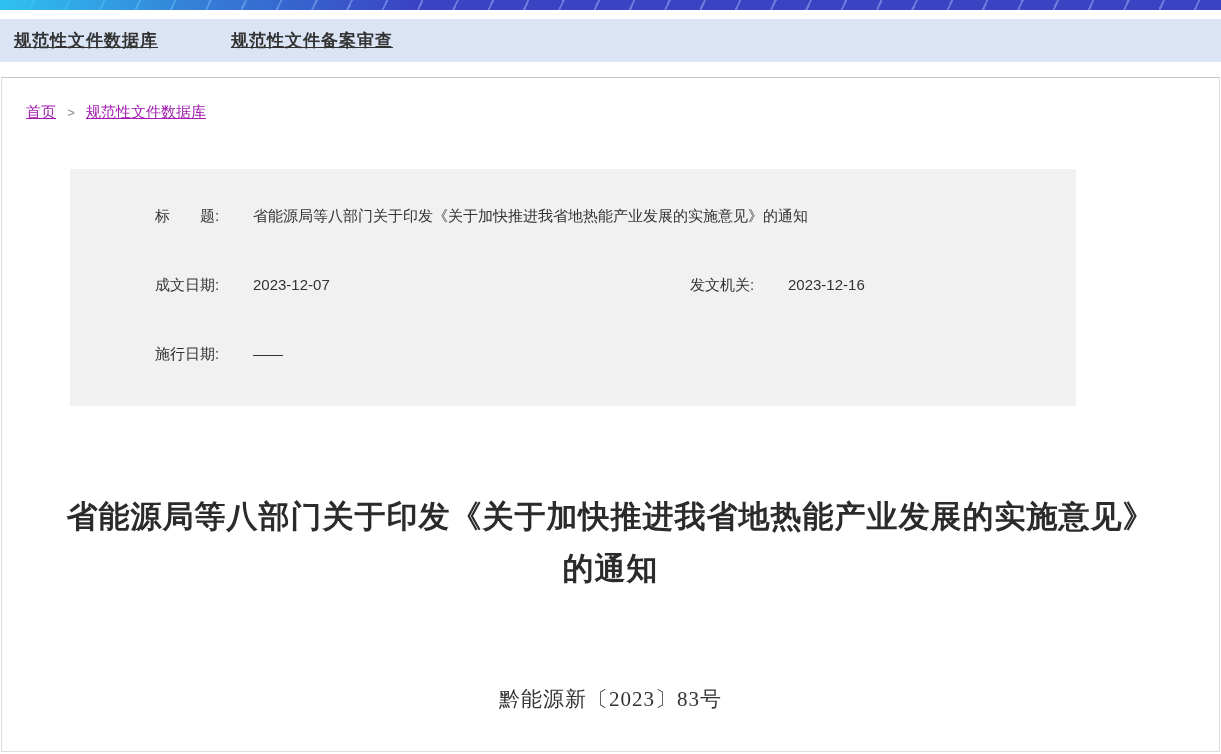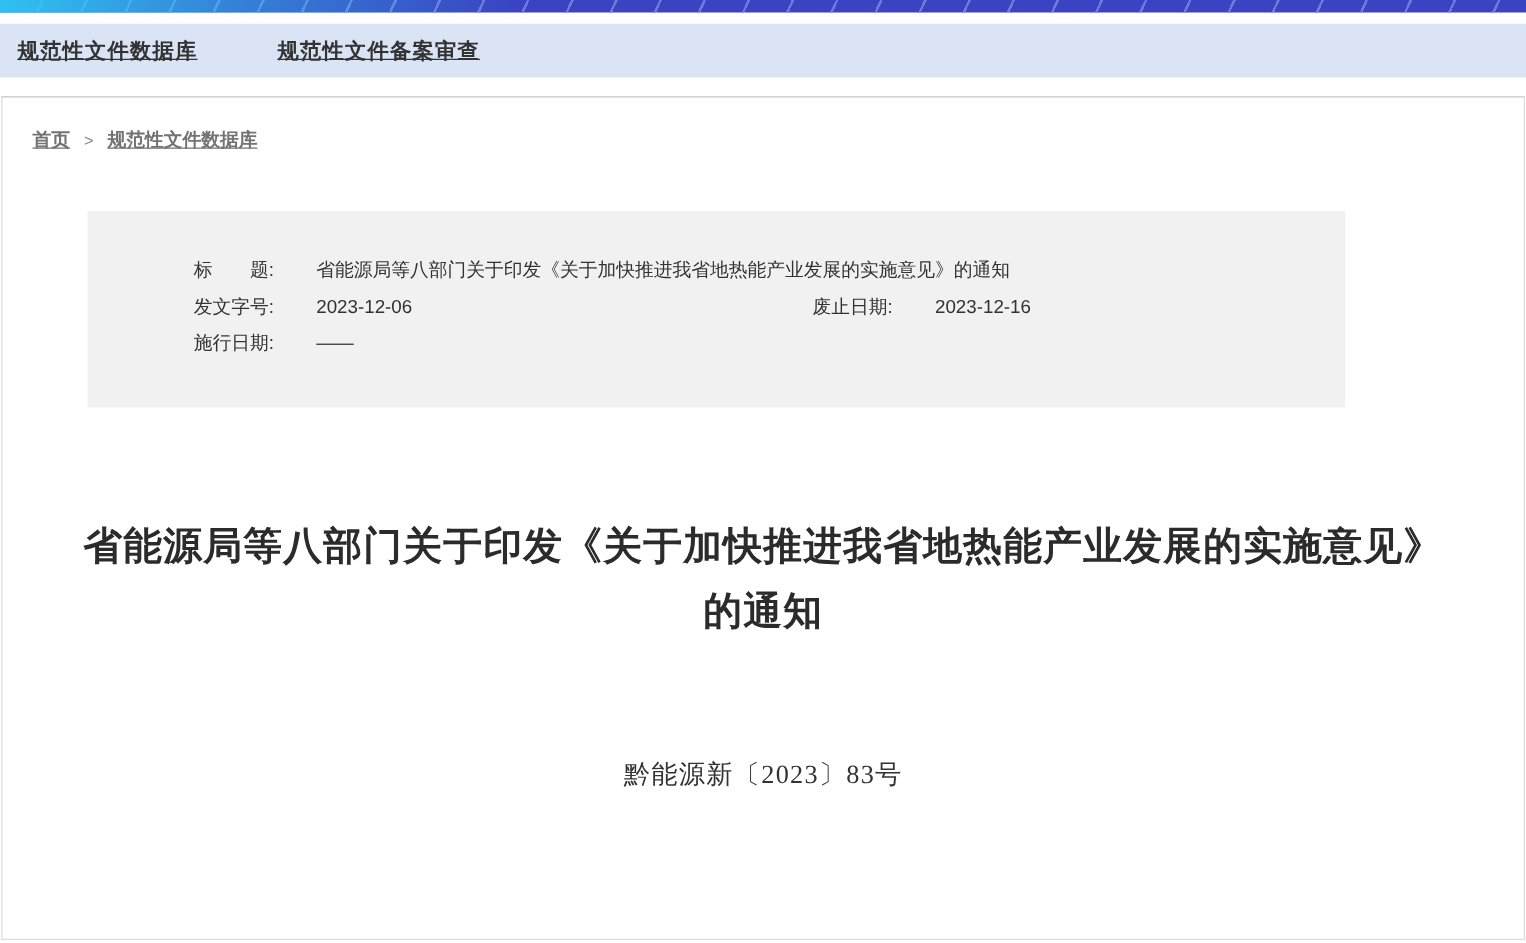--- a/index.html
+++ b/index.html
@@ -1,15 +1,15 @@
 <!DOCTYPE html>
 <html><head>
 <meta charset="utf-8">
 <style>
-  * { margin: 0; padding: 0; box-sizing: border-box; }
+  * { margin: 0; padding: 0; box-sizing: border-box; gap: 40px; }
   html, body {
     width: 1221px; height: 754px;
     background: #ffffff;
     font-family: "Liberation Sans", "DejaVu Sans", sans-serif;
     overflow: hidden;
   }
   
   .banner {
     height: 10px;
     width: 100%;
@@ -28,41 +28,40 @@
     padding-left: 14px;
   }
   .nav-tab {
     font-size: 17px;
     font-weight: bold;
     color: #333333;
     text-decoration: underline;
     letter-spacing: 1px;
     cursor: pointer;
   }
-  .nav-tab + .nav-tab { margin-left: 64px; }
+  .nav-tab + .nav-tab { margin-left: 33px; }
 
   
   .content {
     margin: 15px 1px 0 1px;
     height: 675px;
     border: 1px solid #dddddd;
     border-top: 1px solid #c6c6c6;
     background: #ffffff;
   }
   
   .breadcrumb {
     padding: 25px 0 0 24px;
     font-size: 15px;
     color: #666666;
   }
   .crumb-link {
-    color: #737373;
+    color: #a21caf;
     text-decoration: underline;
     cursor: pointer;
-    font-weight: bold;
   }
   .crumb-sep { color: #888888; margin: 0 7px; font-size: 13px; }
 
   
   .meta-box {
     margin: 47px 26px 0 68px;
     width: 1006px;
     background: #f1f1f1;
     padding: 33px 0 37px 85px;
   }
@@ -118,25 +117,25 @@
 
   <div class="meta-box">
     <div class="meta-grid">
 
       <div class="meta-cell span2">
         <span class="meta-label">标　　题:</span><span class="meta-value">省能源局等八部门关于印发《关于加快推进我省地热能产业发展的实施意见》的通知</span>
       </div>
 
 
       <div class="meta-cell">
-        <span class="meta-label">发文字号:</span><span class="meta-value">2023-12-06</span>
+        <span class="meta-label">成文日期:</span><span class="meta-value">2023-12-07</span>
       </div>
 
       <div class="meta-cell">
-        <span class="meta-label">废止日期:</span><span class="meta-value">2023-12-16</span>
+        <span class="meta-label">发文机关:</span><span class="meta-value">2023-12-16</span>
       </div>
 
       <div class="meta-cell">
         <span class="meta-label">施行日期:</span><span class="meta-value">——</span>
       </div>
       <div class="meta-cell"></div>
 
     </div>
   </div>
 

